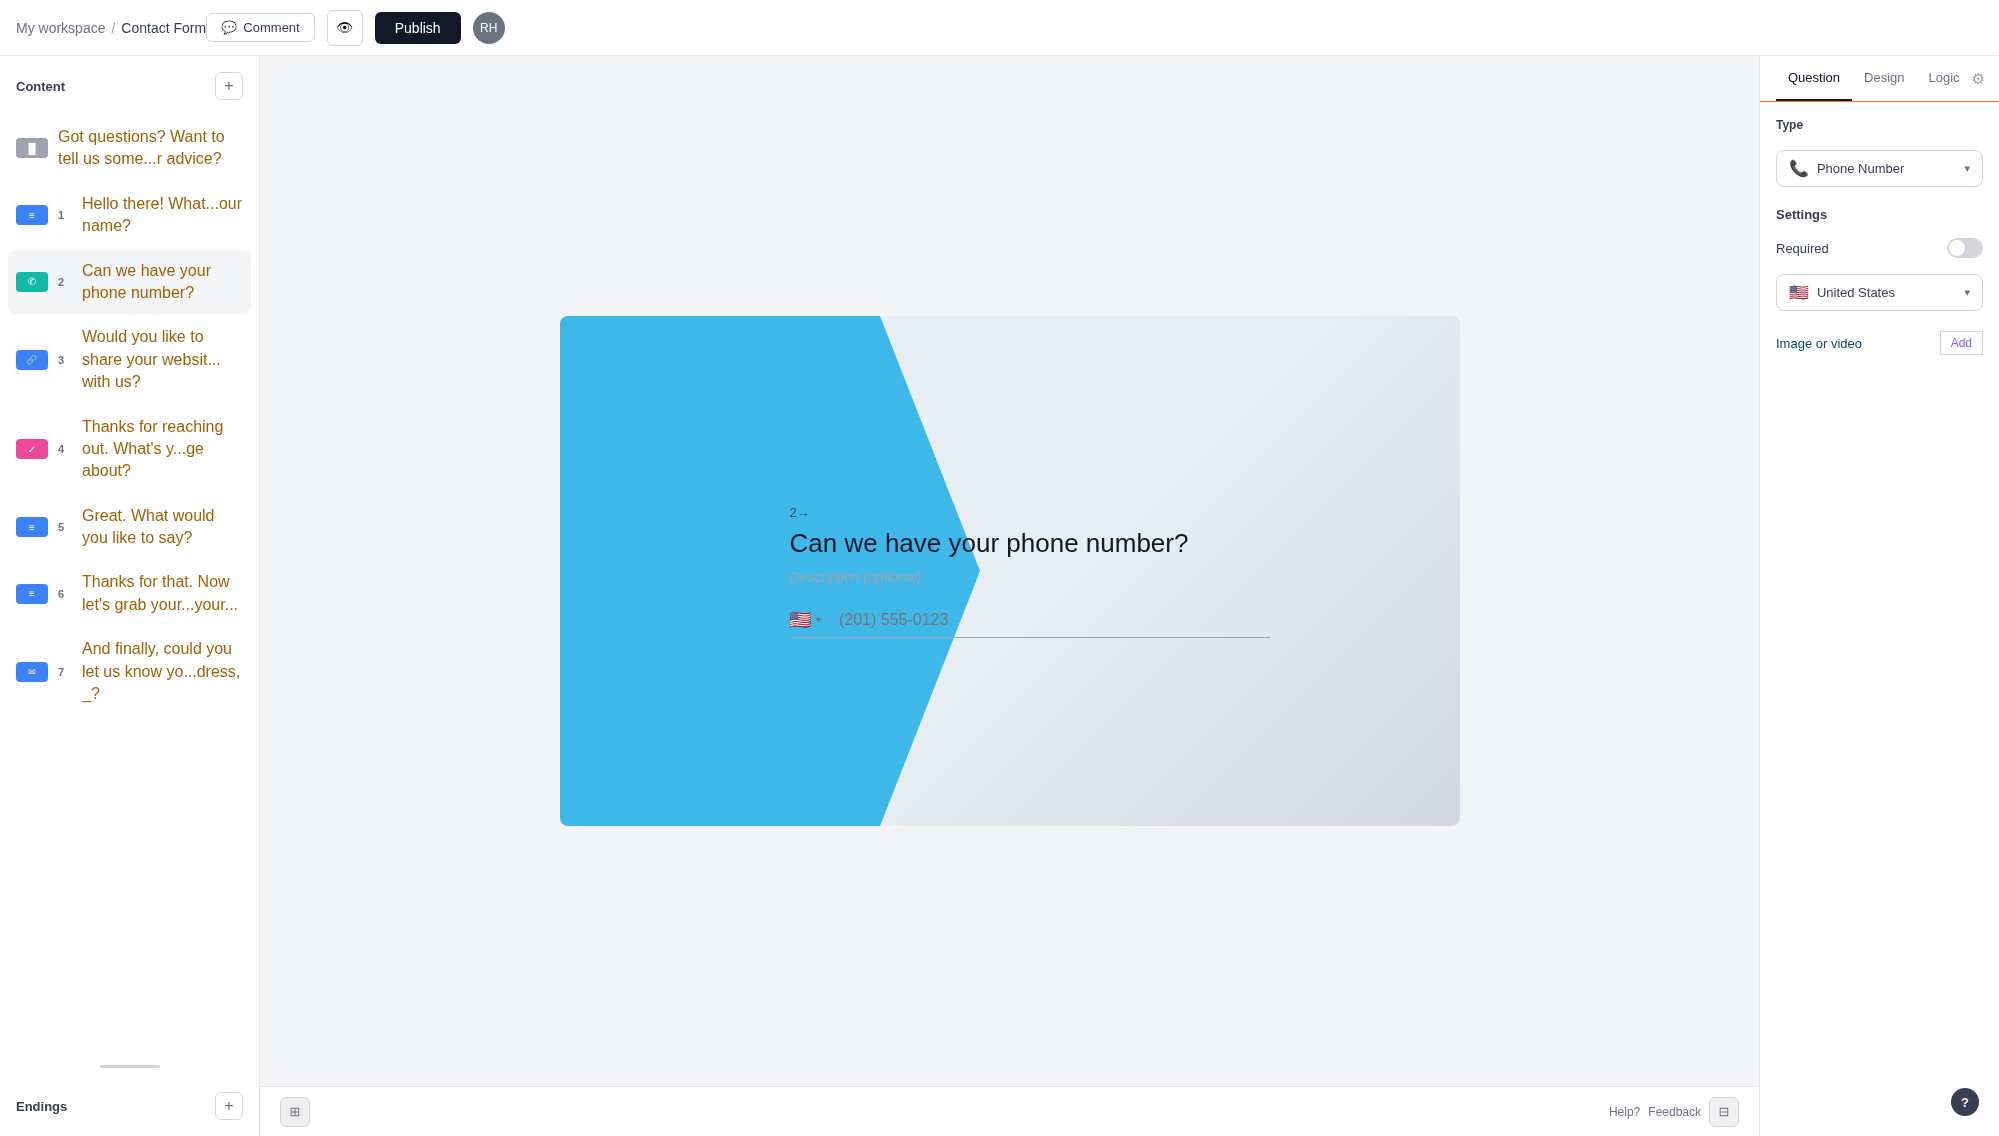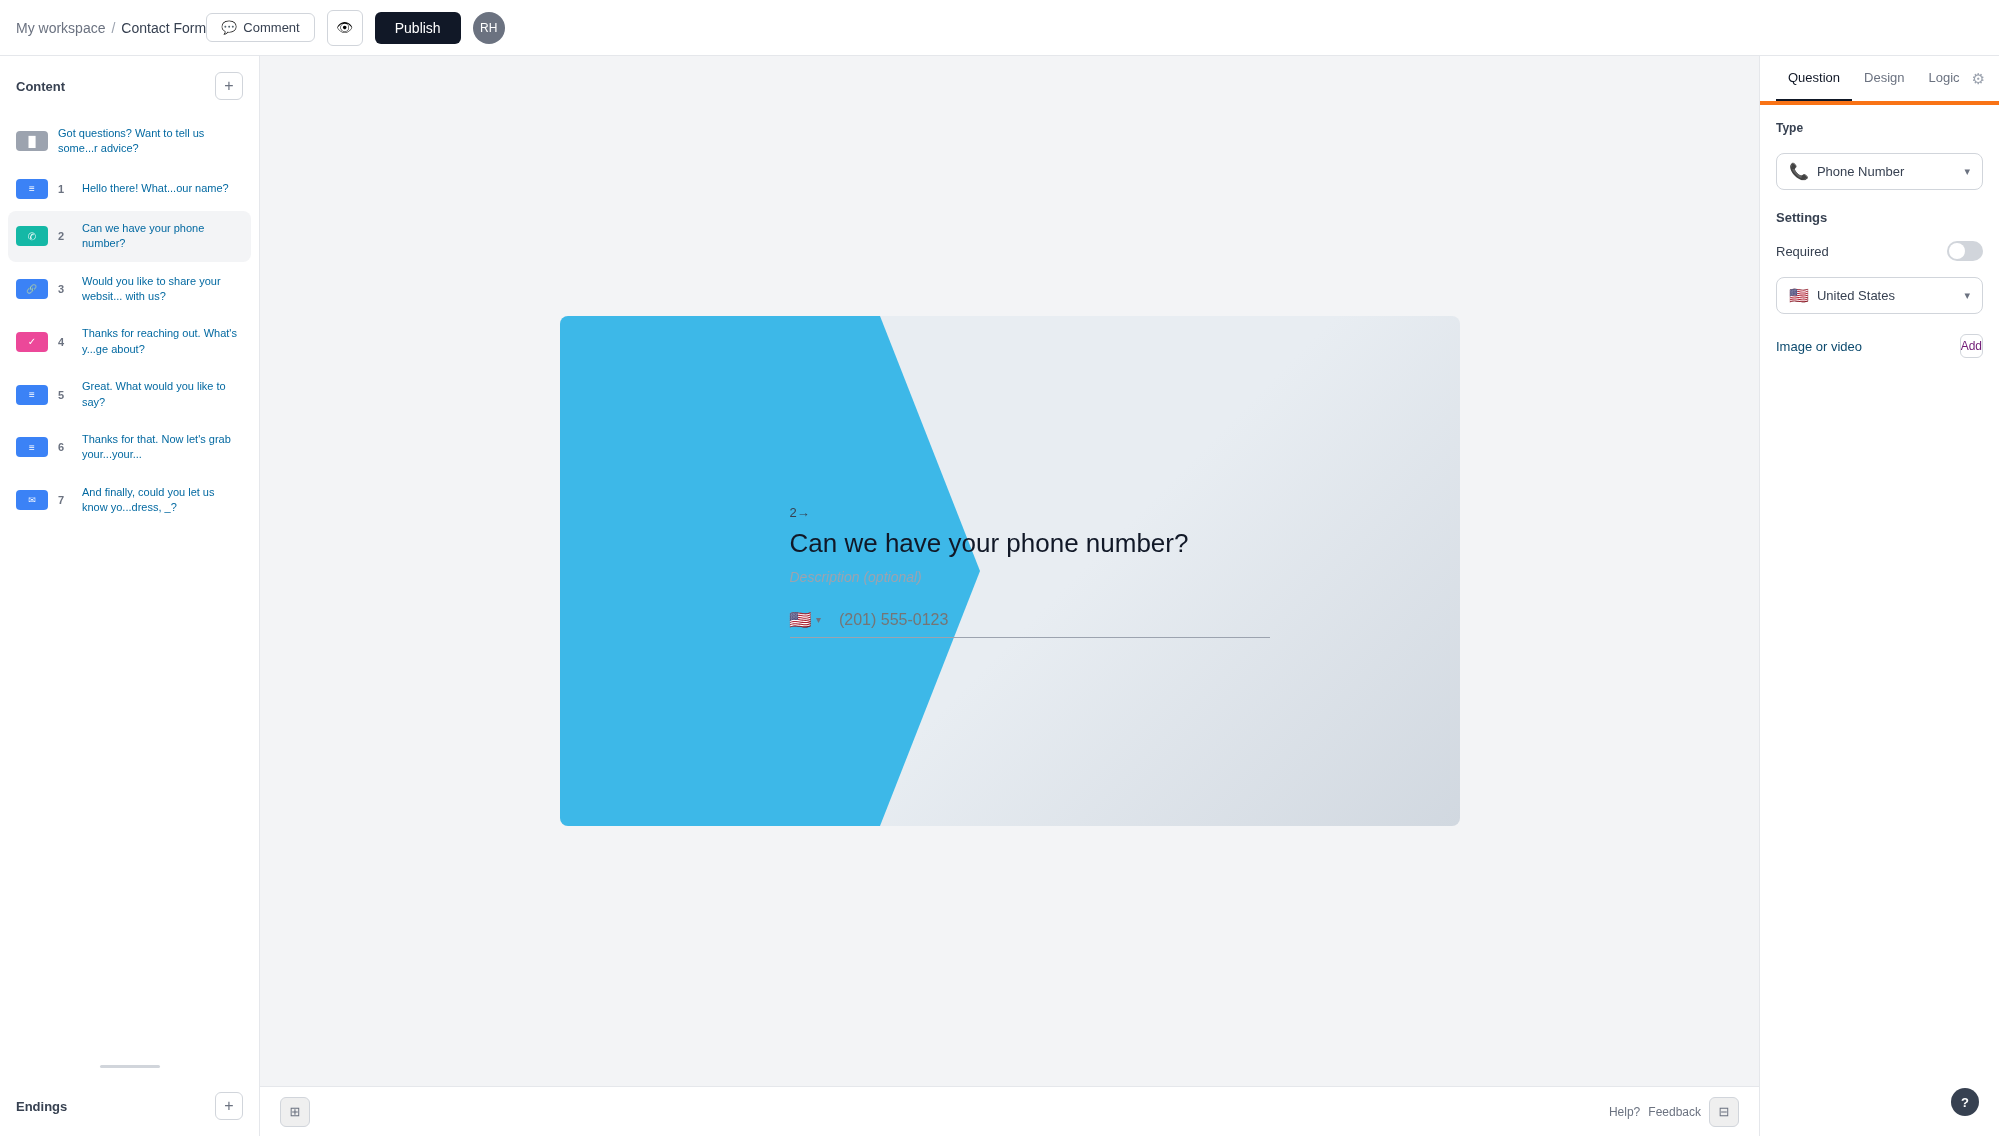--- a/index.html
+++ b/index.html
@@ -35,21 +35,21 @@
     .sidebar-items { flex: 1; overflow-y: auto; padding: 0 8px; }
     .sidebar-item { display: flex; align-items: center; gap: 10px; padding: 10px 8px; border-radius: 8px; cursor: pointer; margin-bottom: 2px; }
     .sidebar-item.active { background: #f3f4f6; }
     .item-icon { width: 32px; height: 20px; border-radius: 4px; display: flex; align-items: center; justify-content: center; font-size: 10px; color: #fff; flex-shrink: 0; }
     .item-icon.blue { background: #3b82f6; }
     .item-icon.teal { background: #14b8a6; }
     .item-icon.pink { background: #ec4899; }
     .item-icon.mail { background: #3b82f6; }
     .item-icon.gray { background: #9ca3af; }
     .item-number { font-size: 11px; font-weight: 600; color: #6b7280; min-width: 14px; }
-    .item-text { font-size: 11px; color: #0369a1; line-height: 1.4; flex: 1; }
+    .item-text { font-size: 16px; color: #a16207; line-height: 1.4; flex: 1; }
     .sidebar-endings { padding: 16px; display: flex; align-items: center; justify-content: space-between; }
 
     
     .canvas-area { flex: 1; background: #f3f4f6; display: flex; flex-direction: column; position: relative; }
     .canvas-content { flex: 1; display: flex; align-items: center; justify-content: center; padding: 20px; }
     .form-card {
       width: 900px; height: 510px;
       background: linear-gradient(135deg, #e8edf2 55%, #d1d8e0 100%);
       border-radius: 8px;
       position: relative;
@@ -80,42 +80,42 @@
 
     
     .canvas-bottom { height: 50px; border-top: 1px solid #e5e7eb; background: #fff; display: flex; align-items: center; justify-content: space-between; padding: 0 20px; }
     .canvas-bottom-left { display: flex; gap: 8px; }
     .canvas-bottom-right { display: flex; gap: 8px; align-items: center; }
     .bottom-link { font-size: 12px; color: #6b7280; cursor: pointer; }
     .bottom-icon-btn { width: 30px; height: 30px; border: 1px solid #d1d5db; border-radius: 6px; display: flex; align-items: center; justify-content: center; cursor: pointer; font-size: 13px; color: #6b7280; }
 
     
     .right-panel { width: 240px; border-left: 1px solid #e5e7eb; display: flex; flex-direction: column; flex-shrink: 0; background: #fff; }
-    .panel-tabs { display: flex; align-items: center; border-bottom: 4px solid #f97316; padding: 0 16px; }
+    .panel-tabs { display: flex; align-items: center; border-bottom: 1px solid #f97316; padding: 0 16px; }
     .panel-tab { font-size: 13px; padding: 14px 12px; cursor: pointer; color: #6b7280; border-bottom: 2px solid transparent; }
     .panel-tab.active { color: #111827; border-bottom: 2px solid #111827; font-weight: 500; }
     .panel-gear { margin-left: auto; color: #9ca3af; cursor: pointer; font-size: 15px; }
     .panel-body { padding: 16px; flex: 1; overflow-y: auto; }
     .panel-label { font-size: 12px; color: #374151; font-weight: 600; margin-bottom: 18px; }
     .type-dropdown { display: flex; align-items: center; gap: 8px; border: 1px solid #d1d5db; border-radius: 8px; padding: 8px 12px; cursor: pointer; margin-bottom: 20px; }
     .type-icon { font-size: 16px; }
     .type-text { flex: 1; font-size: 13px; color: #374151; }
     .type-chevron { font-size: 11px; color: #6b7280; }
     .settings-label { font-size: 13px; font-weight: 600; color: #374151; margin-bottom: 16px; }
     .setting-row { display: flex; align-items: center; justify-content: space-between; margin-bottom: 16px; }
     .setting-name { font-size: 13px; color: #374151; }
     .toggle { width: 36px; height: 20px; background: #d1d5db; border-radius: 10px; position: relative; cursor: pointer; }
     .toggle.off .toggle-knob { left: 2px; }
     .toggle-knob { width: 16px; height: 16px; background: #fff; border-radius: 50%; position: absolute; top: 2px; transition: left 0.2s; }
     .country-dropdown { display: flex; align-items: center; gap: 8px; border: 1px solid #d1d5db; border-radius: 8px; padding: 8px 12px; cursor: pointer; margin-bottom: 20px; }
     .country-flag { font-size: 16px; }
     .country-text { flex: 1; font-size: 13px; color: #374151; }
     .image-video-row { display: flex; align-items: center; justify-content: space-between; margin-bottom: 16px; }
     .image-label { font-size: 13px; color: #0c4a6e; }
-    .add-media-btn { font-size: 12px; border: 1px solid #d1d5db; border-radius: 6px; padding: 4px 0; cursor: pointer; color: #701a75; background: #fff; }
+    .add-media-btn { font-size: 12px; border: 1px solid #d1d5db; border-radius: 0; padding: 4px 10px; cursor: pointer; color: #8b5cf6; background: #fff; }
 
     
     .global-help { position: absolute; bottom: 20px; right: 20px; width: 28px; height: 28px; border-radius: 50%; background: #374151; color: #fff; display: flex; align-items: center; justify-content: center; font-size: 13px; font-weight: 600; cursor: pointer; }
   </style>
 </head>
 <body>
 
 <nav class="topnav">
   <div class="breadcrumb">
     <span class="workspace">My workspace</span>

